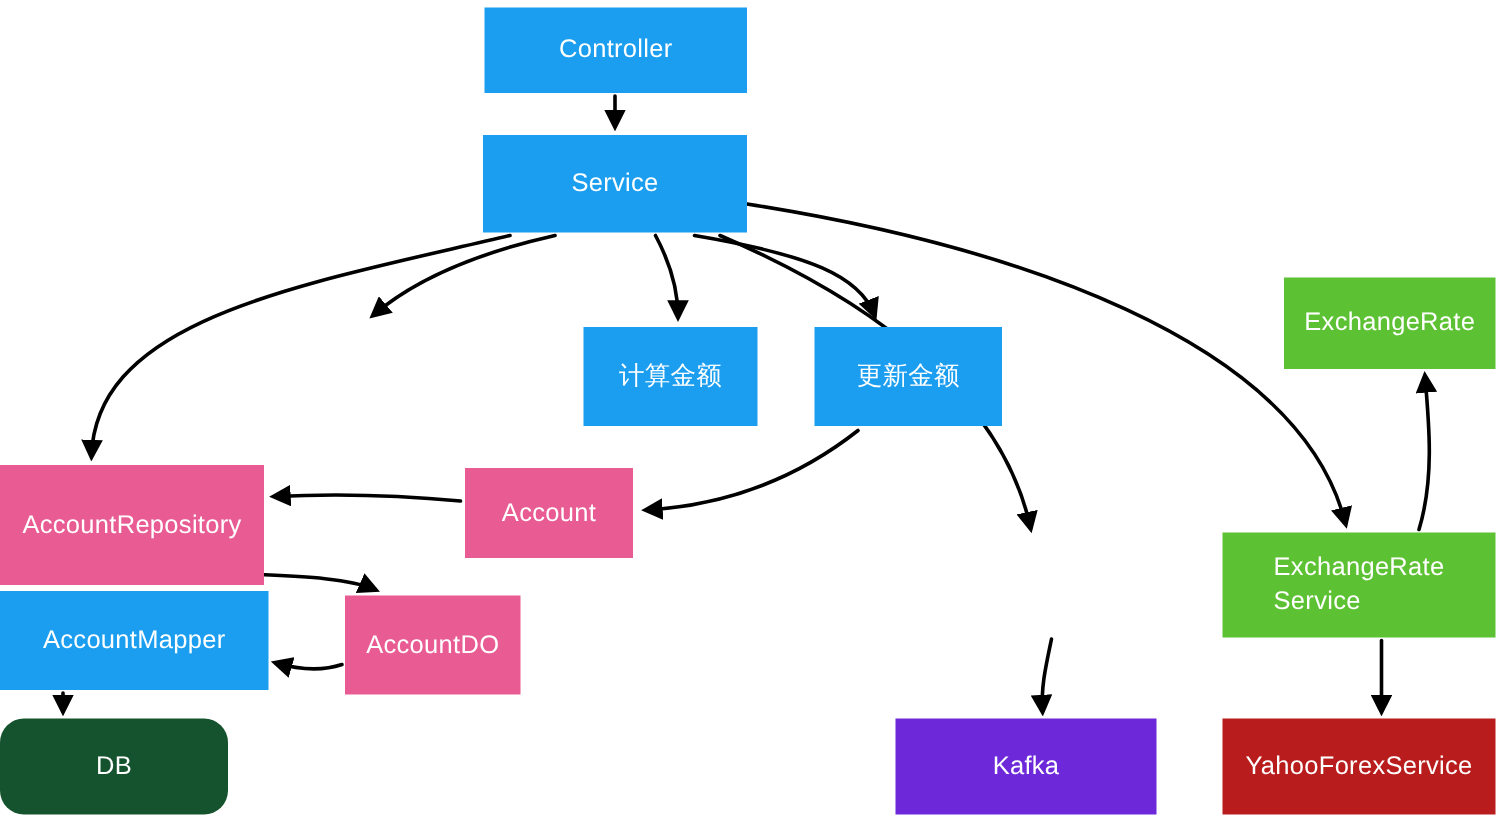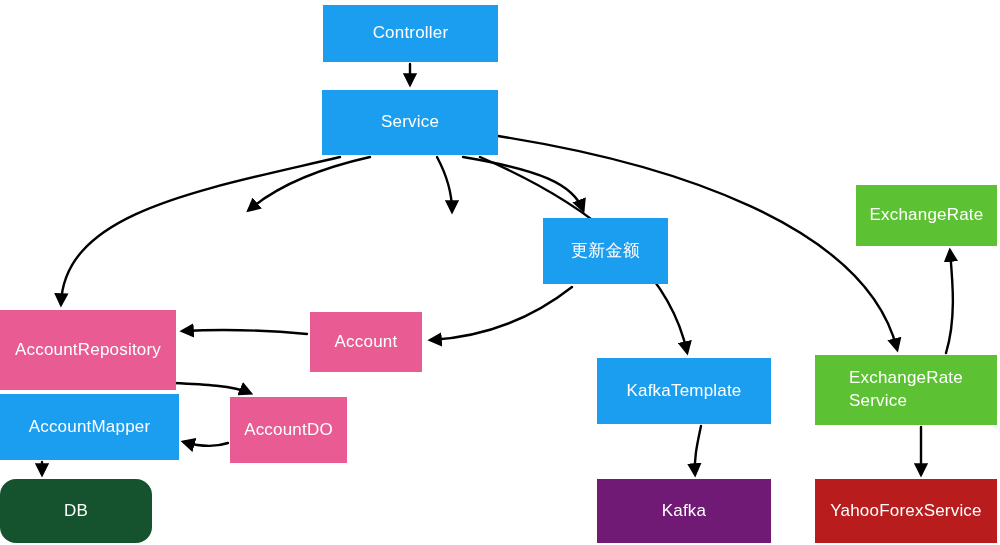--- a/index.html
+++ b/index.html
@@ -68,37 +68,37 @@
     <path class="arrow" d="M701,426 C697,445 694,458 695,474" marker-end="url(#ah)"></path>
     <path class="arrow" d="M946,353 C956,320 953,285 950,251" marker-end="url(#ah)"></path>
     <path class="arrow" d="M921,427 L921,474" marker-end="url(#ah)"></path>
   </svg>
 
   <div class="node" style="left: 323px; top: 5px; width: 175px; height: 57px; background: rgb(27, 158, 240);">Controller</div>
 
   <div class="node" style="left: 322px; top: 90px; width: 176px; height: 65px; background: rgb(27, 158, 240);">Service</div>
 
 
+  <div class="node" style="left: 389px; top: 218px; width: 116px; height: 66px; background: rgb(27, 158, 240);">计算金额</div>
 
   <div class="node" style="left: 543px; top: 218px; width: 125px; height: 66px; background: rgb(27, 158, 240);">更新金额</div>
 
   <div class="node" style="left: 856px; top: 185px; width: 141px; height: 61px; background: rgb(93, 194, 51);">ExchangeRate</div>
 
   <div class="node" style="left: 0px; top: 310px; width: 176px; height: 80px; background: rgb(233, 91, 147);">AccountRepository</div>
 
   <div class="node" style="left: 310px; top: 312px; width: 112px; height: 60px; background: rgb(233, 91, 147);">Account</div>
 
   <div class="node" style="left: 0px; top: 394px; width: 179px; height: 66px; background: rgb(27, 158, 240);">AccountMapper</div>
 
   <div class="node" style="left: 230px; top: 397px; width: 117px; height: 66px; background: rgb(233, 91, 147);">AccountDO</div>
 
-  <div class="node" style="left: 597px; top: 358px; width: 174px; height: 66px; background: rgb(27, 158, 240);">KafkaTemplate</div>
 
   <div class="node" style="left: 815px; top: 355px; width: 182px; height: 70px; background: rgb(93, 194, 51);">ExchangeRate
 Service</div>
 
   <div class="node" style="left: 0px; top: 479px; width: 152px; height: 64px; background: #14532d; border-radius: 16px;">DB</div>
 
-  <div class="node" style="left: 597px; top: 479px; width: 174px; height: 64px; background: #701a75;">Kafka</div>
+  <div class="node" style="left: 597px; top: 479px; width: 174px; height: 64px; background: #6d28d9;">Kafka</div>
 
   <div class="node" style="left: 815px; top: 479px; width: 182px; height: 64px; background: #b91c1c;">YahooForexService</div>
 
 </div>
 
 </body></html>

